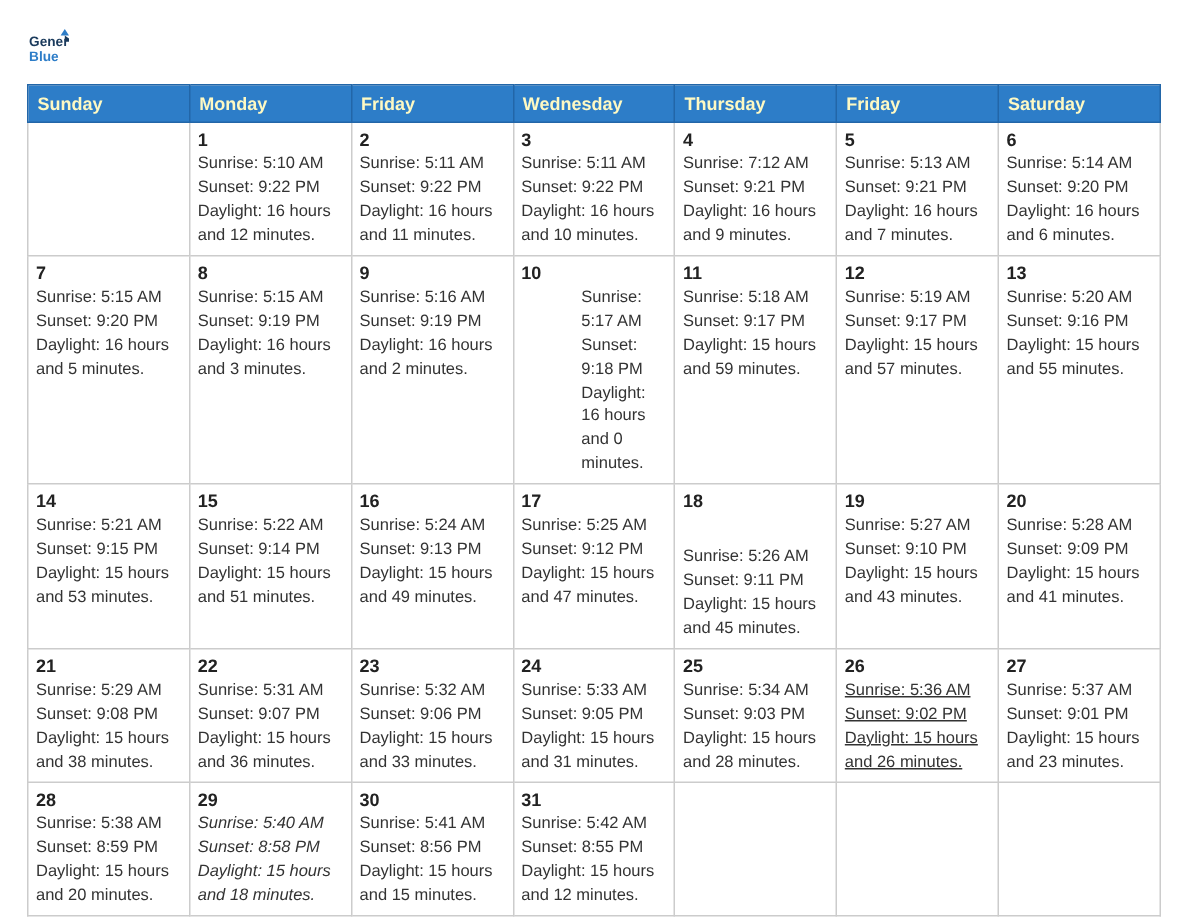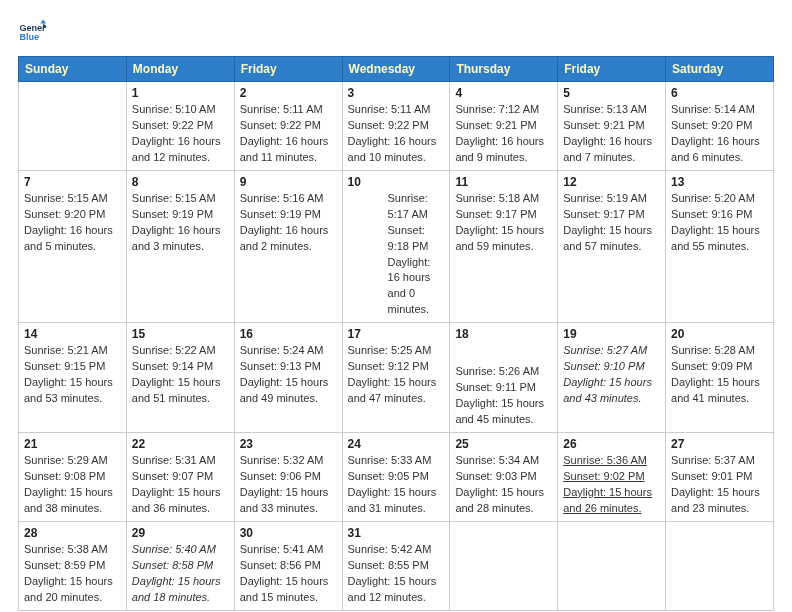--- a/index.html
+++ b/index.html
@@ -247,21 +247,21 @@
           </td>
           <td>
             <div class="day-num">18</div>
             <div class="day-info" style="white-space: pre-line; margin-top: 23px;">Sunrise: 5:26 AM
 Sunset: 9:11 PM
 Daylight: 15 hours
 and 45 minutes.</div>
           </td>
           <td>
             <div class="day-num">19</div>
-            <div class="day-info" style="white-space: pre-line; font-style: italic;">Sunrise: 5:27 AM
+            <div class="day-info" style="white-space: pre-line;">Sunrise: 5:27 AM
 Sunset: 9:10 PM
 Daylight: 15 hours
 and 43 minutes.</div>
           </td>
           <td>
             <div class="day-num">20</div>
             <div class="day-info" style="white-space: pre-line;">Sunrise: 5:28 AM
 Sunset: 9:09 PM
 Daylight: 15 hours
 and 41 minutes.</div>

